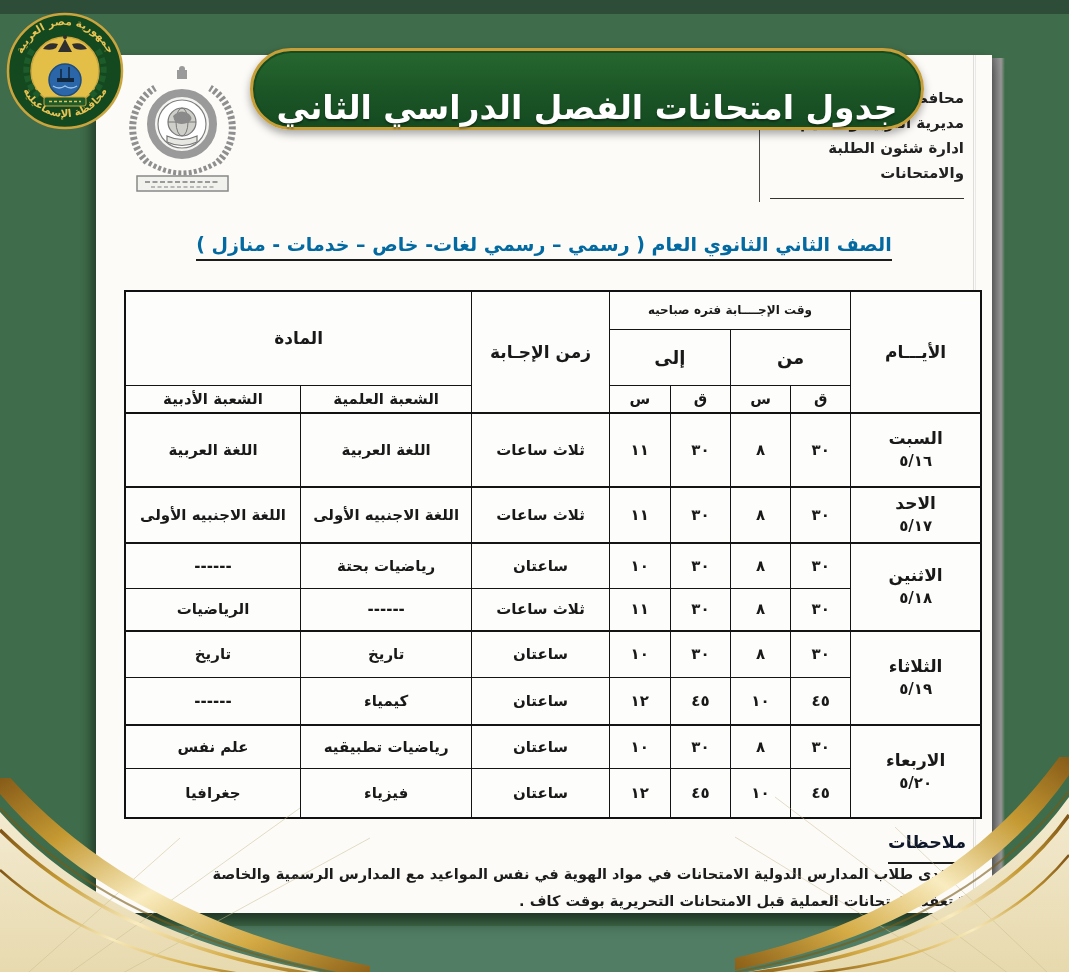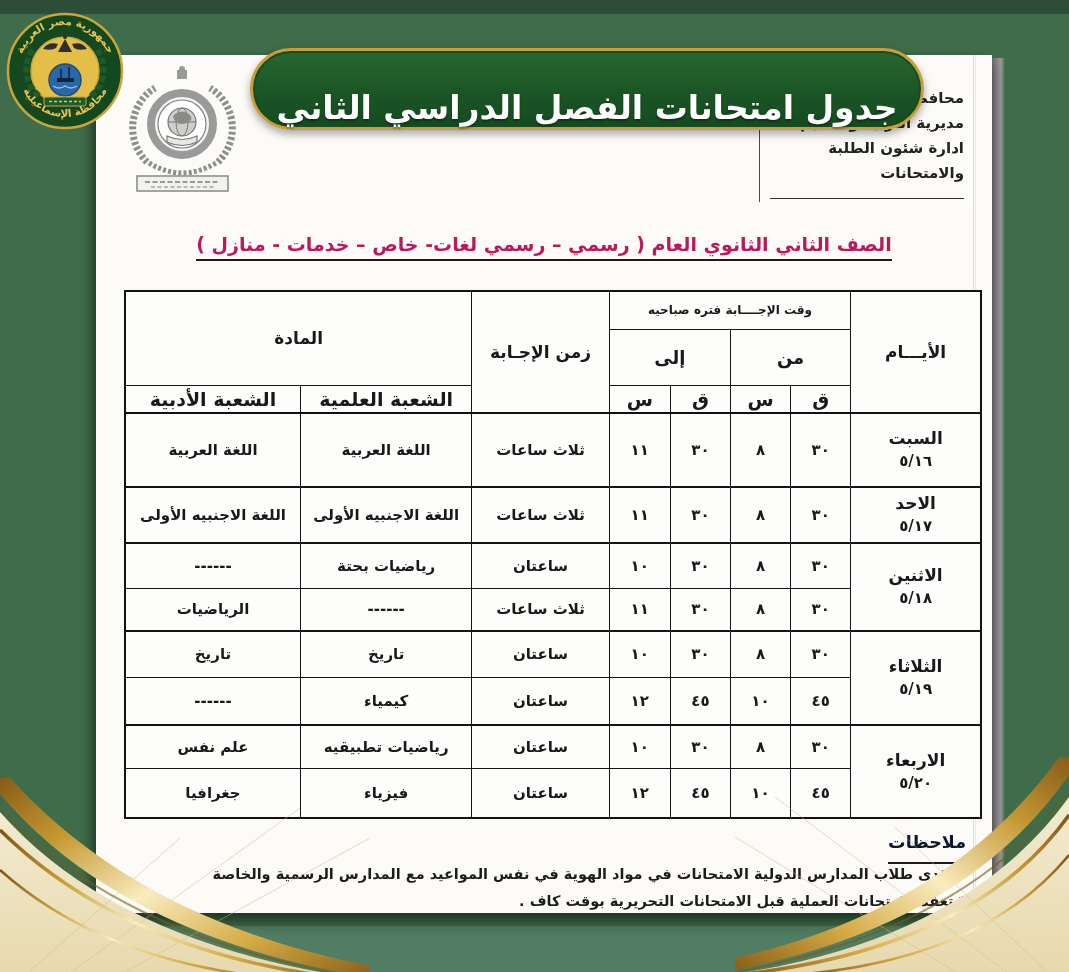--- a/index.html
+++ b/index.html
@@ -27,31 +27,31 @@
     padding:0 0 3px 10px;text-align:right;font-weight:bold;font-size:15px;line-height:25px;color:#222;}
   .letterhead .lh3{border-bottom:1.7px solid #333;padding-bottom:12px;}
 
   .ministry-logo{position:absolute;top:9px;right:auto;left:29px;width:115px;height:132px;}
 
   .doc-title{position:absolute;top:70px;left:60px;right:170px;text-align:center;direction:rtl;
     font-size:26px;font-weight:bold;color:#1f1f1f;}
   .doc-title .years{direction:ltr;unicode-bidi:isolate;}
 
   .doc-subtitle{position:absolute;top:178px;left:40px;right:40px;text-align:center;direction:rtl;
-    font-size:19px;font-weight:bold;color:#be185d;}
+    font-size:19px;font-weight:bold;color:#0369a1;}
   .doc-subtitle span{border-bottom:2px solid #1c1c1c;padding-bottom:4px;}
 
   
   .sched-wrap{position:absolute;top:235px;right:10px;}
   table.sched{table-layout:fixed;border-collapse:collapse;width:858px;direction:rtl;background:#fdfdfb;}
   table.sched td{border:1.6px solid #141414;text-align:center;vertical-align:middle;
     font-weight:bold;color:#191919;padding:0;}
   table.sched{border:2.8px solid #111;}
   td.h-cell{font-size:12px;}
-  tr.h3 td{border-bottom:2.6px solid #111;font-size:19px;margin-top:43px;}
+  tr.h3 td{border-bottom:2.6px solid #111;font-size:15px;margin-top:43px;}
   td.day-cell{border-left-width:2.6px;font-size:17px;line-height:23px;}
   td.col-th{border-left-width:2.6px;}
   td.col-dur{border-left-width:2.2px;font-size:15px;}
   td.num{font-size:15px;}
   td.subj{font-size:15px;}
   tr.group-start td{border-top-width:2.6px;}
   .day-date{direction:ltr;unicode-bidi:isolate;font-size:15px;}
 
   
   .notes-heading{position:absolute;top:777px;right:26px;font-size:17.5px;font-weight:bold;

